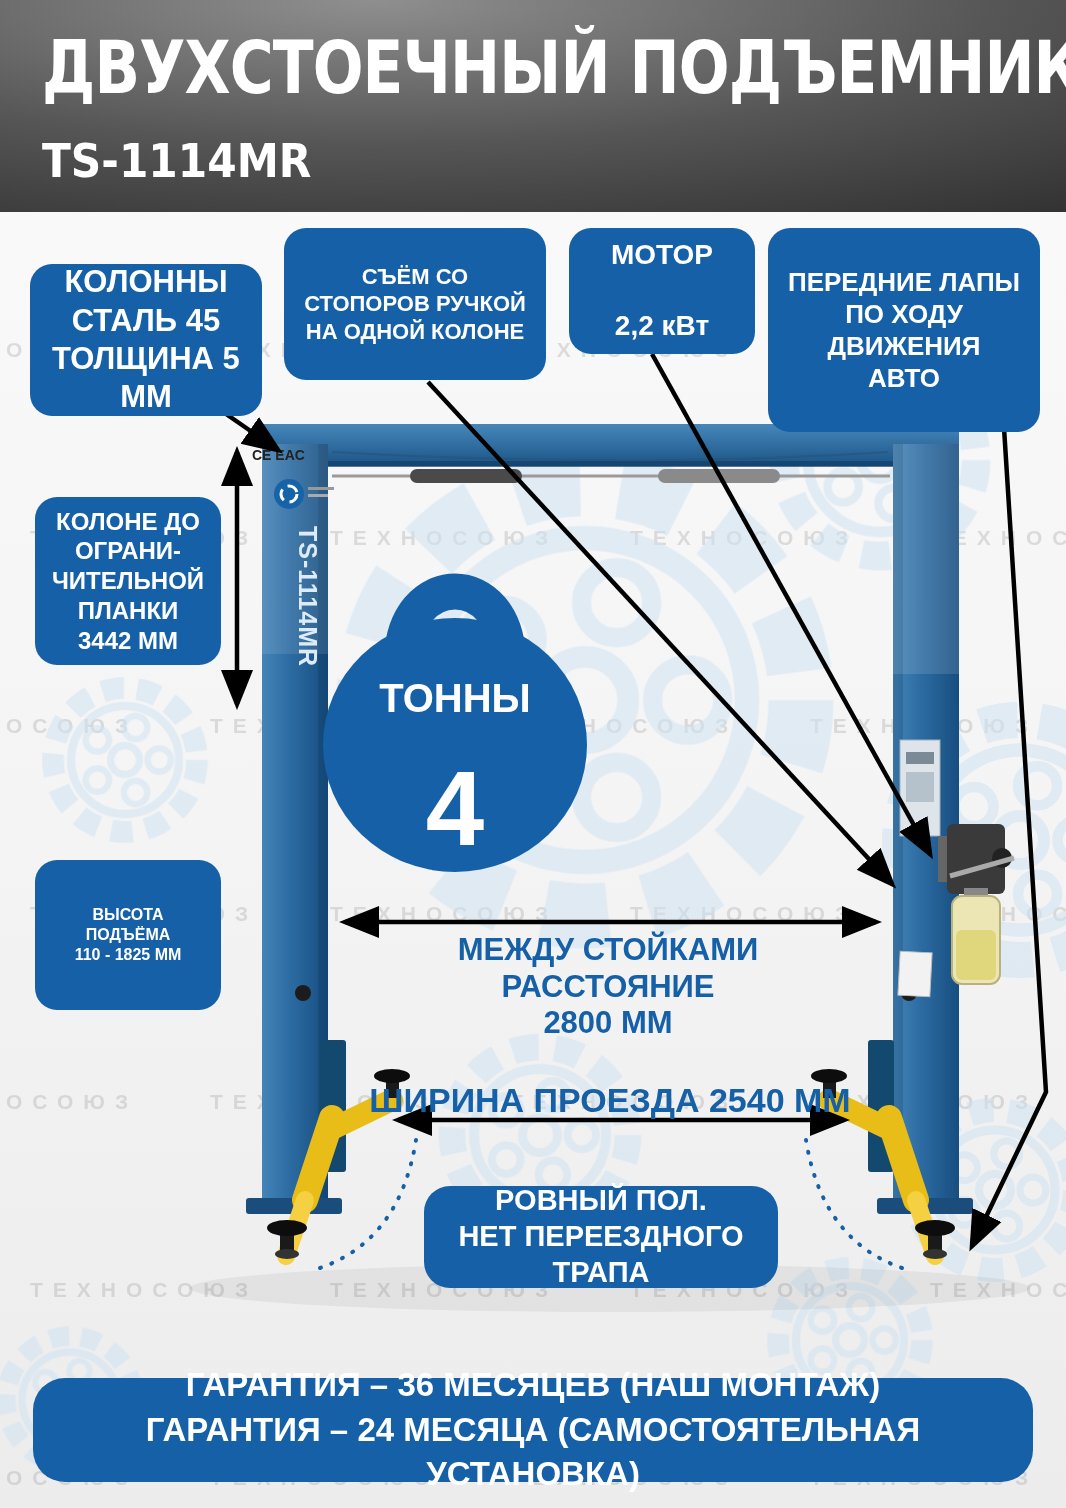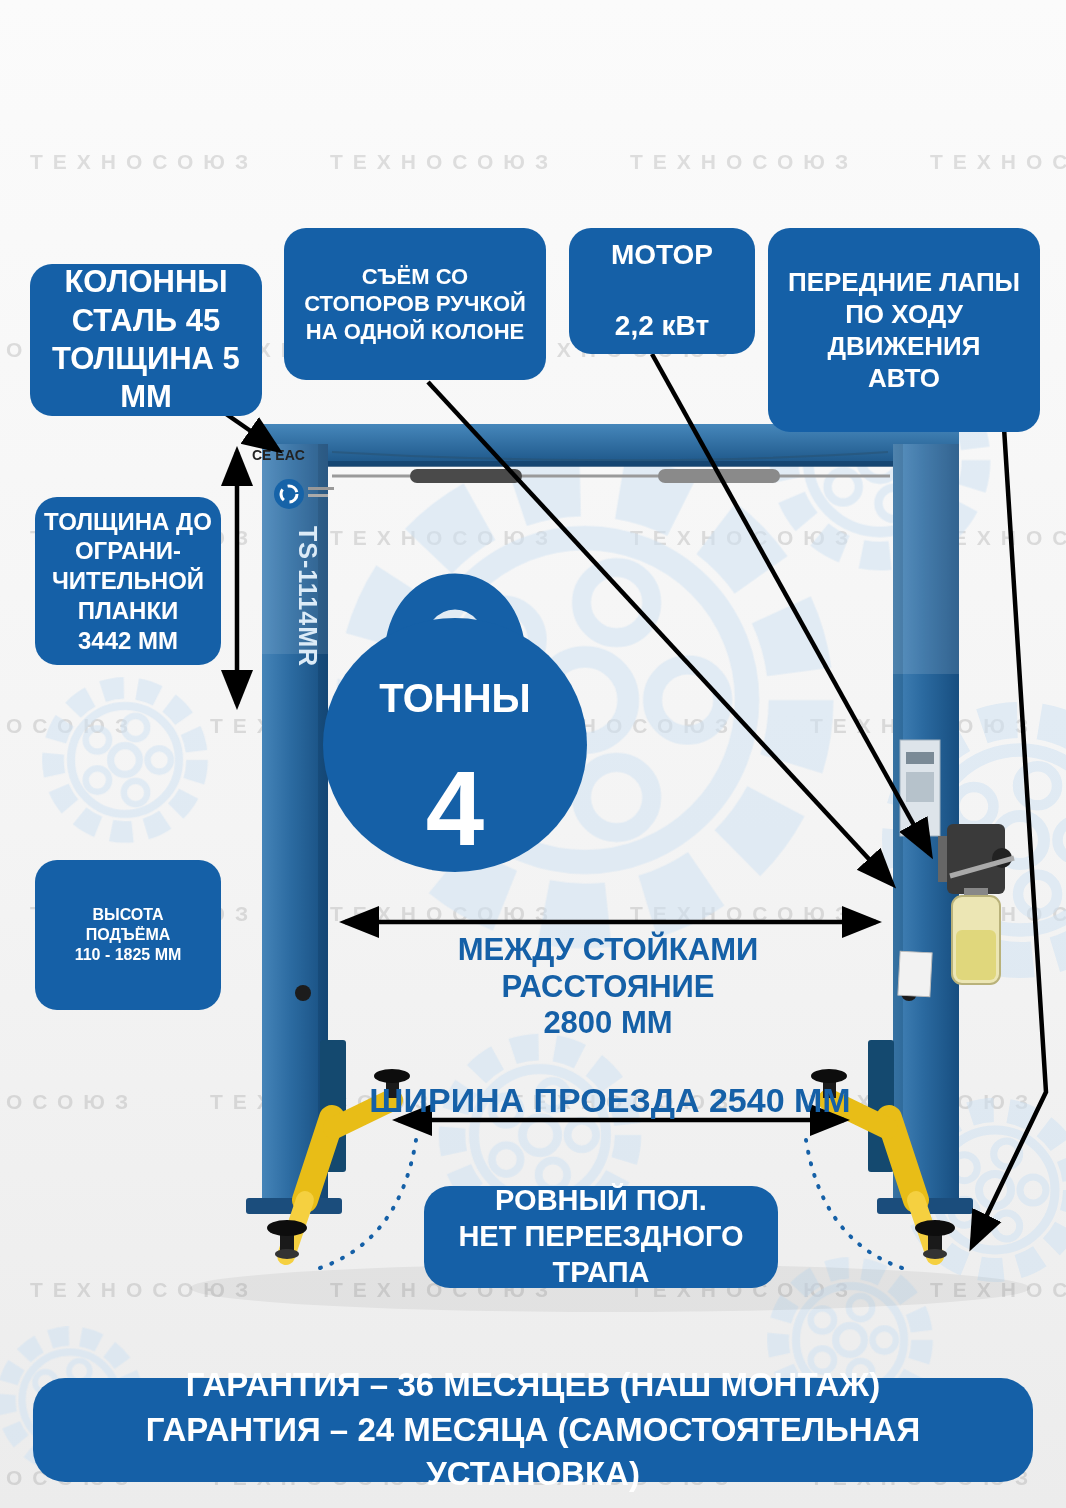--- a/index.html
+++ b/index.html
@@ -234,20 +234,24 @@
       <path d="M180,382 L278,450" marker-end="url(#ah)"></path>
       <path d="M428,382 L892,884" marker-end="url(#ah)"></path>
       <path d="M652,354 L930,854" marker-end="url(#ah)"></path>
       <path d="M1002,396 L1046,1092 L972,1246" marker-end="url(#ah)"></path>
       <path d="M237,452 L237,704" marker-start="url(#ah)" marker-end="url(#ah)"></path>
       <path d="M345,922 L876,922" marker-start="url(#ah)" marker-end="url(#ah)"></path>
       <path d="M398,1120 L844,1120" marker-start="url(#ah)" marker-end="url(#ah)"></path>
     </g>
   </svg>
 
+  <div class="header">
+    <div class="title">ДВУХСТОЕЧНЫЙ ПОДЪЕМНИК</div>
+    <div class="model">TS-1114MR</div>
+  </div>
 
   <div class="callout c-columns">
     <span>КОЛОННЫ</span>
     <span>СТАЛЬ 45</span>
     <span>ТОЛЩИНА 5 ММ</span>
   </div>
   <div class="callout c-locks">
     <span>СЪЁМ СО</span>
     <span>СТОПОРОВ РУЧКОЙ</span>
     <span>НА ОДНОЙ КОЛОНЕ</span>
@@ -256,21 +260,21 @@
     <span>МОТОР</span>
     <span>2,2 кВт</span>
   </div>
   <div class="callout c-arms">
     <span>ПЕРЕДНИЕ ЛАПЫ</span>
     <span>ПО ХОДУ ДВИЖЕНИЯ</span>
     <span>АВТО</span>
   </div>
 
   <div class="callout c-hlimit">
-    <span>ТОЛЩИНА ДО</span>
+    <span>КОЛОНЕ ДО</span>
     <span>ОГРАНИ-</span>
     <span>ЧИТЕЛЬНОЙ</span>
     <span>ПЛАНКИ</span>
     <span>3442 ММ</span>
   </div>
   <div class="callout c-lheight">
     <span>ВЫСОТА</span>
     <span>ПОДЪЁМА</span>
     <span>110 - 1825 ММ</span>
   </div>

